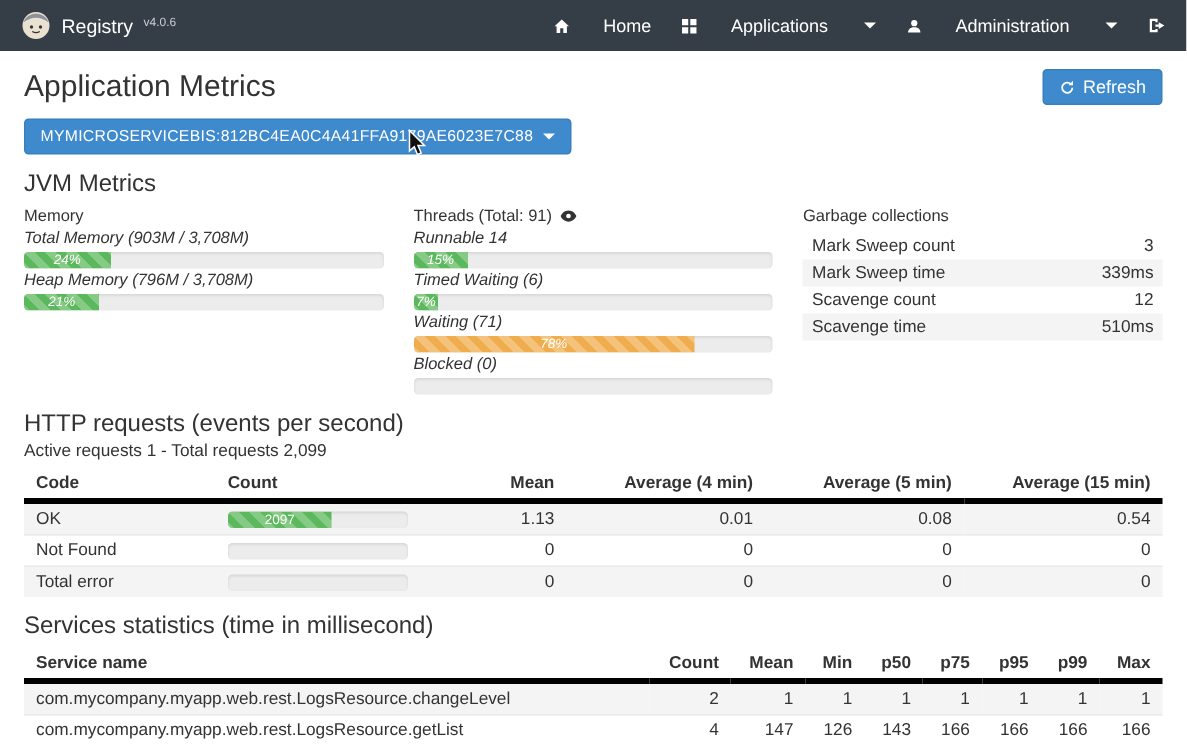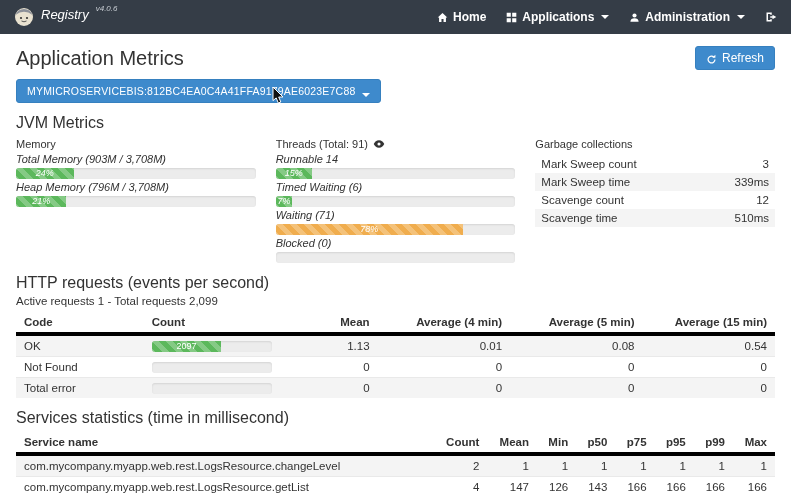--- a/index.html
+++ b/index.html
@@ -8,36 +8,36 @@
     position: relative; overflow: hidden; background: #fff; color: #333;
     font-family: "Liberation Sans", sans-serif; font-size: 12px;
   }
   a { text-decoration: none; color: inherit; cursor: pointer; }
 
   
   .navbar {
     height: 34px; background: #353d47; color: #fff;
     display: flex; align-items: center; justify-content: space-between; padding: 0 14px;
   }
-  .brand { display: flex; align-items: flex-start; gap: 7px; font-size: 13px; font-style: italic; }
+  .brand { display: flex; align-items: center; gap: 7px; font-size: 13px; }
   .brand .ver { font-size: 8px; color: #c9ced4; position: relative; top: -3px; }
   .nav-links { display: flex; align-items: center; gap: 20px; font-size: 12px; }
-  .nav-link { display: flex; align-items: center; gap: 5px; color: #fff; font-weight: bold; }
+  .nav-link { display: flex; align-items: center; gap: 22px; color: #fff; }
   .caret {
     width: 0; height: 0; border-left: 4px solid transparent;
     border-right: 4px solid transparent; border-top: 4px solid #fff; margin-left: 2px;
   }
   .nav-ico { display: inline-flex; align-items: center; }
 
   
   .main { padding: 0 16px; }
   .page-header { display: flex; align-items: center; justify-content: space-between; margin-top: 12px; }
   .page-title { font-size: 20px; font-weight: 500; color: #333; }
   .btn {
-    display: inline-flex; align-items: flex-end; gap: 5px;
+    display: inline-flex; align-items: center; gap: 5px;
     background: #3e8acc; border: 1px solid #3680bf; color: #fff;
     border-radius: 3px; font-size: 12px; padding: 4px 10px; cursor: pointer;
     font-family: "Liberation Sans", sans-serif;
   }
   .instance-btn { margin-top: 9px; font-size: 10.5px; padding: 5px 10px; letter-spacing: .2px; }
   .section-heading { font-size: 16px; font-weight: 500; margin-top: 11px; color: #333; }
   .section-sub { font-size: 11.5px; margin-top: 3px; color: #333; }
 
   
   .jvm-cols { display: flex; gap: 20px; margin-top: 4px; }

